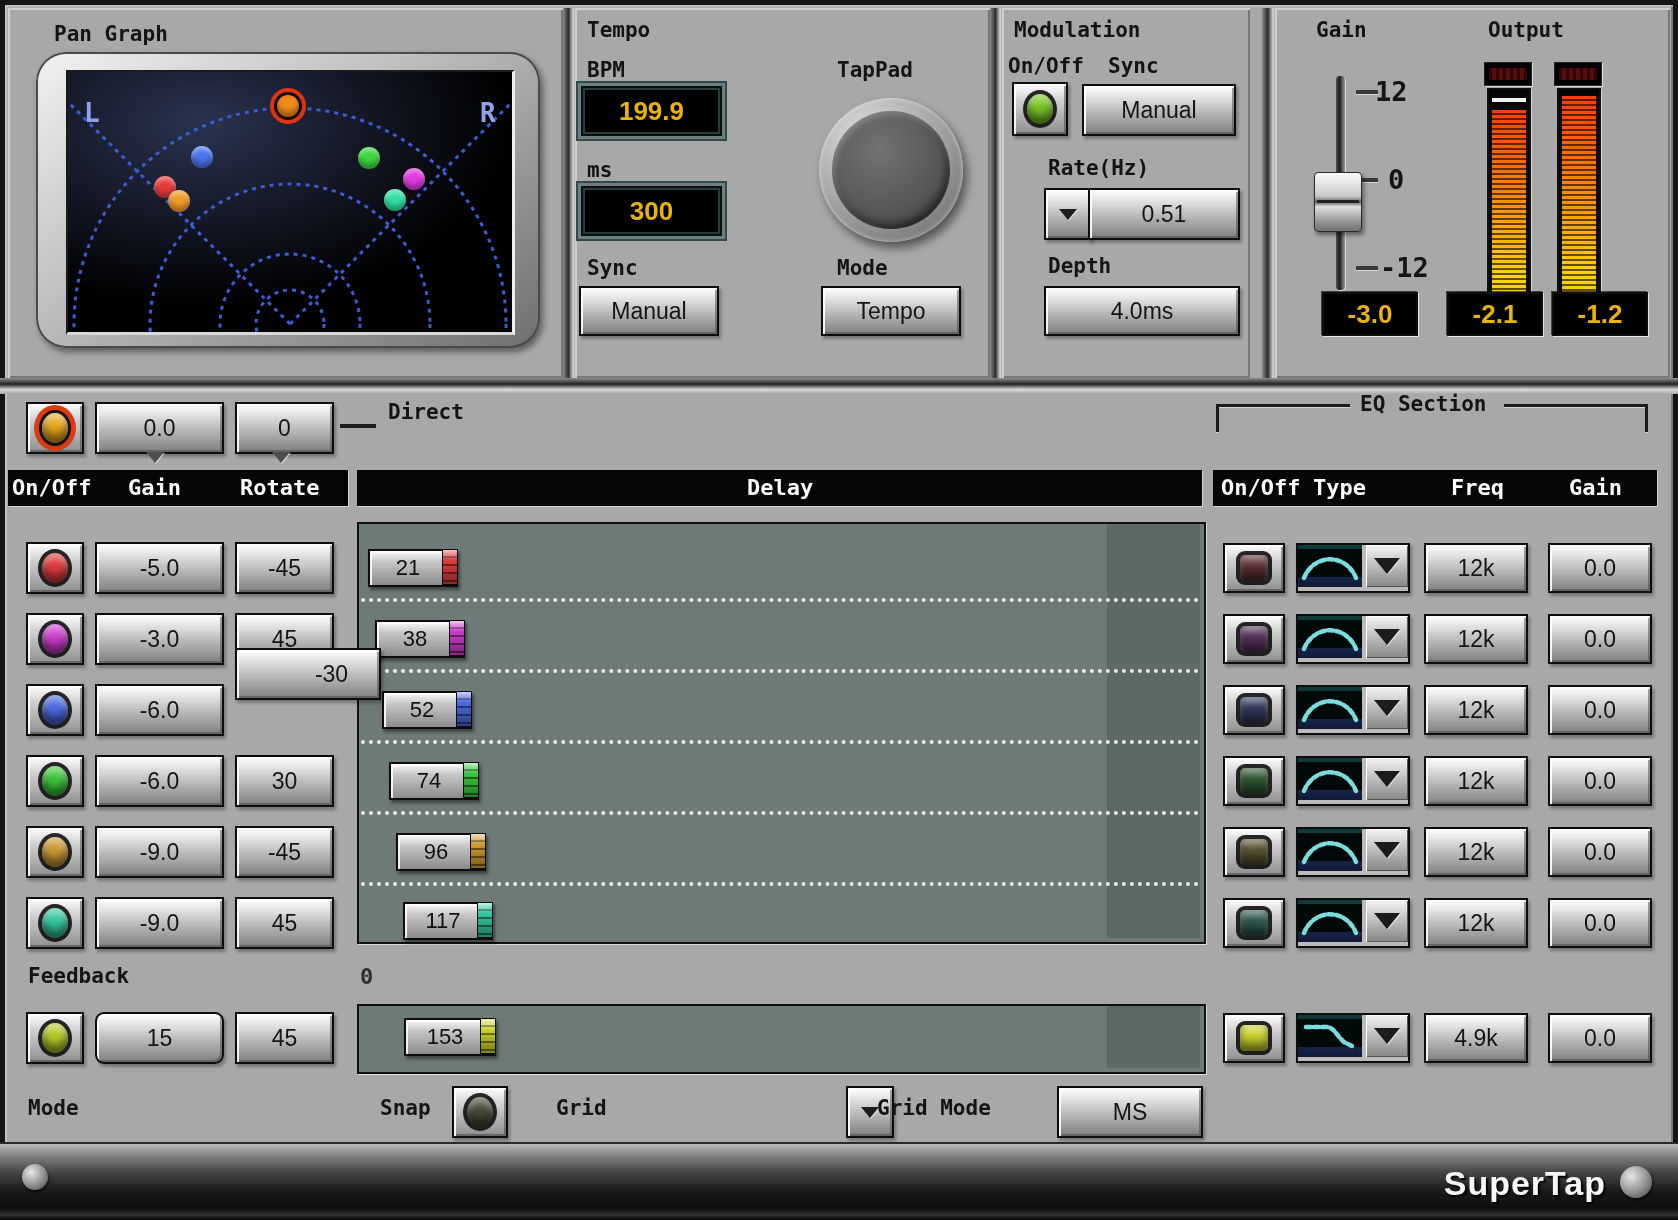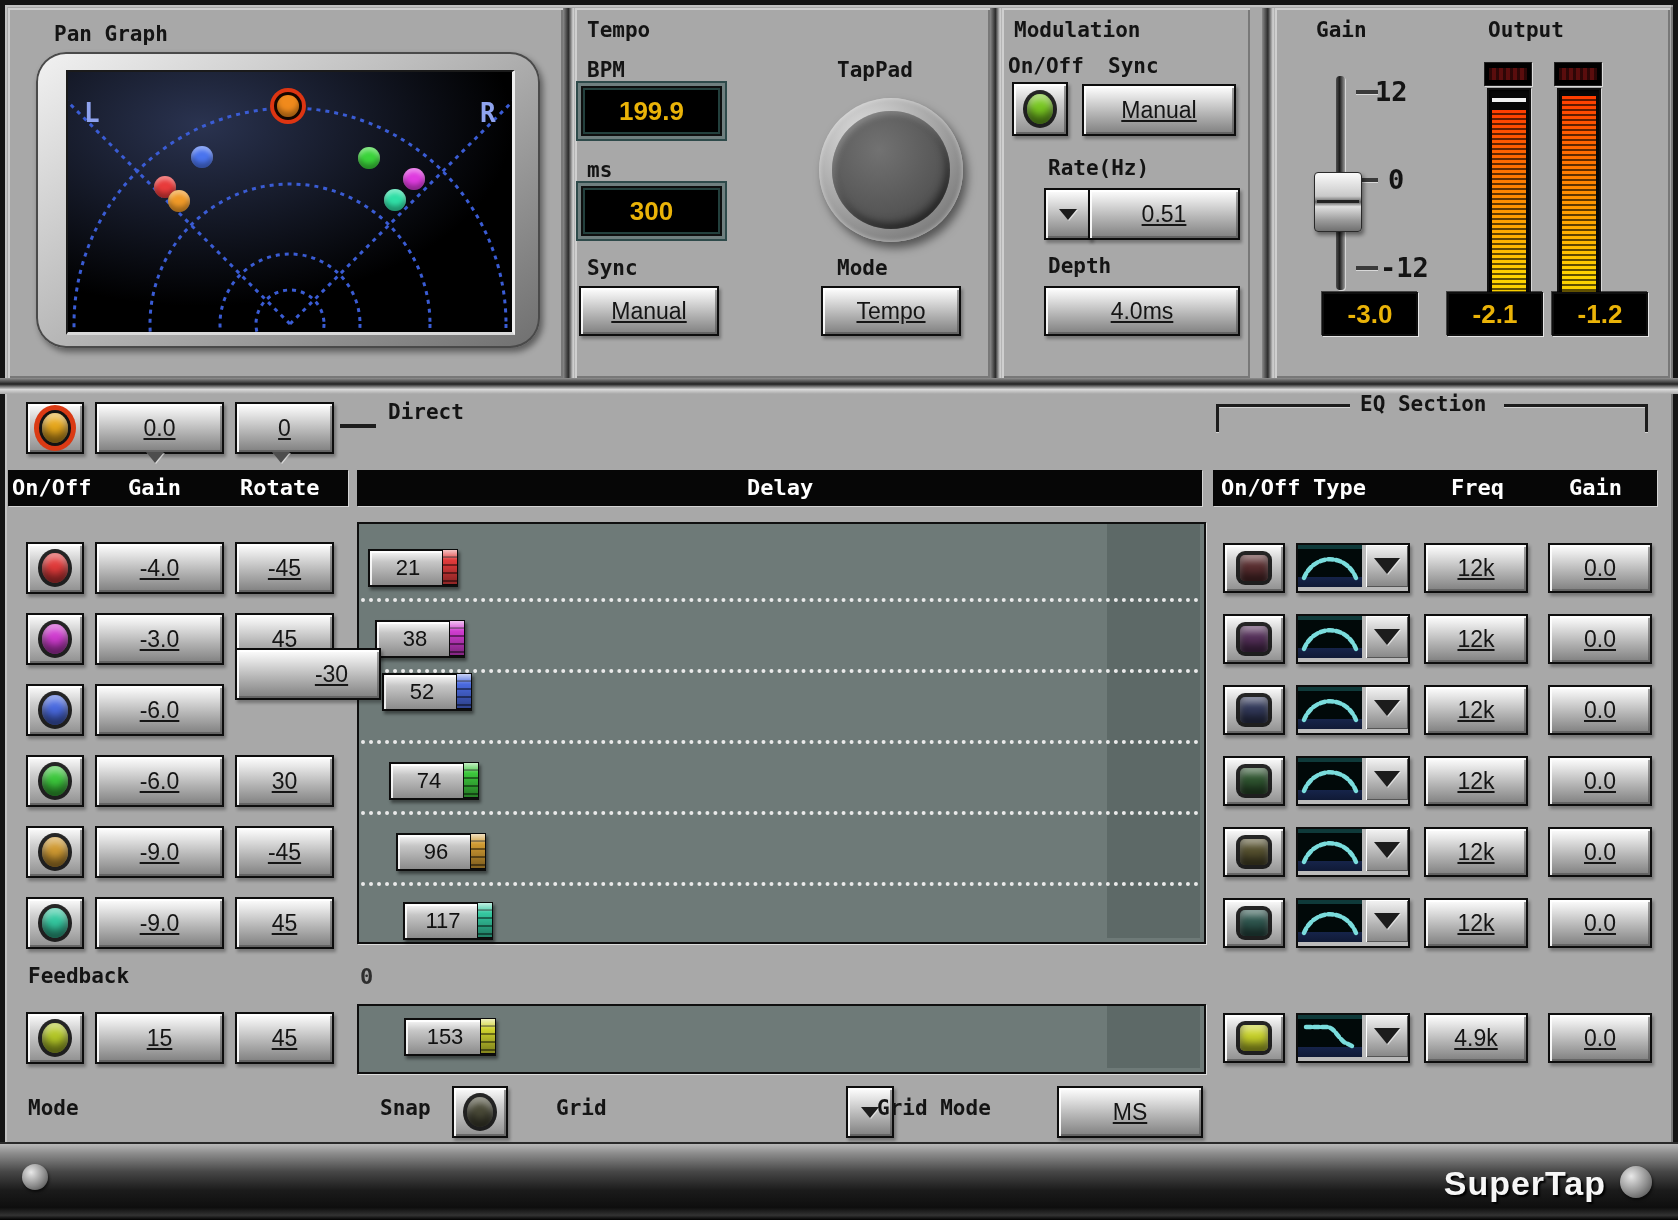--- a/index.html
+++ b/index.html
@@ -9,21 +9,21 @@
   .abs{position:absolute;}
   .lbl{position:absolute;font:bold 21px "DejaVu Sans Mono",monospace;color:#141414;letter-spacing:0px;white-space:nowrap;}
   .panel{position:absolute;background:#a8a8a8;box-shadow:inset 2px 2px 0 #cfcfcf, inset -2px -2px 0 #787878;}
   .vgroove{position:absolute;background:linear-gradient(90deg,#8a8a8a,#2c2c2c 45%,#d6d6d6 85%,#a8a8a8);}
   .hsep{position:absolute;left:0;width:1678px;background:linear-gradient(180deg,#909090,#222 38%,#d8d8d8 72%,#a8a8a8);}
   
   .btn{position:absolute;border:2px solid #0d0d0d;
        background:linear-gradient(180deg,#ffffff 0%,#e6e6e6 20%,#b4b4b4 58%,#7f7f7f 100%);
        box-shadow:inset 2px 2px 0 rgba(255,255,255,.9), inset -2px -2px 0 rgba(70,70,70,.5), 2px 3px 3px rgba(0,0,0,.3);
        display:flex;align-items:center;justify-content:center;
-       font:23px "Liberation Sans",sans-serif;color:#151515;text-decoration:underline;}
+       font:23px "Liberation Sans",sans-serif;color:#151515;}
   
   .disp{position:absolute;background:#000;color:#eab308;border:2px solid #0e0e0e;
         display:flex;align-items:center;justify-content:center;
         font:bold 26px "Liberation Sans",sans-serif;
         box-shadow:1px 1px 0 rgba(255,255,255,.7), -1px -1px 0 rgba(0,0,0,.6), inset 2px 2px 3px rgba(0,0,0,.9);}
   .disp.teal{box-shadow:0 0 0 3px #6f7f7f, 0 0 0 5px #2e4a4a, 2px 2px 2px rgba(0,0,0,.4), inset 0 0 0 2px #23403d;}
   
   .hdr{position:absolute;background:#060606;color:#fff;font:bold 22px "DejaVu Sans Mono",monospace;
        box-shadow:1px 1px 0 rgba(255,255,255,.5);}
   .hdr span{position:absolute;top:5px;}
@@ -258,42 +258,42 @@
   <div class="dotted" style="left:361px;top:882px;width:838px;"></div>
 
   <div class="tap" style="left: 368px; top: 549px; --c: #e23b3b;">
       <span class="num">21</span>
       <span class="cap" style="background-color: rgb(226, 59, 59);"></span>
     </div>
   <div class="tap" style="left:375px;top:620px;">
       <span class="num">38</span>
       <span class="cap" style="background-color: rgb(208, 60, 208);"></span>
     </div>
-  <div class="tap" style="left:382px;top:673px;">
+  <div class="tap" style="left:382px;top:691px;">
       <span class="num">52</span>
       <span class="cap" style="background-color: rgb(74, 106, 224);"></span>
     </div>
   <div class="tap" style="left:389px;top:762px;">
       <span class="num">74</span>
       <span class="cap" style="background-color: rgb(60, 200, 60);"></span>
     </div>
   <div class="tap" style="left:396px;top:833px;">
       <span class="num">96</span>
       <span class="cap" style="background-color: rgb(208, 154, 50);"></span>
     </div>
   <div class="tap" style="left:403px;top:902px;">
       <span class="num">117</span>
       <span class="cap" style="background-color: rgb(52, 200, 160);"></span>
     </div>
 
   <div id="tap-rows">
     <div class="ledbtn" style="left:26px;top:542px;width:54px;height:48px;">
       <div class="gem" style="--c:#e23b3b"></div>
     </div>
-    <div class="btn" style="left:95px;top:542px;width:125px;height:48px;">-4.0</div>
+    <div class="btn" style="left:95px;top:542px;width:125px;height:48px;">-5.0</div>
     <div class="btn" style="left:235px;top:542px;width:95px;height:48px;">-45</div>
     <div class="ledbtn" style="left:1223px;top:543px;width:58px;height:46px;">
       <div class="gem sq" style="--c:#5a2e30"></div>
     </div>
     <div class="eqtype" style="left:1296px;top:543px;">
       <div class="eqscreen">
         <svg width="64" height="42" viewBox="0 0 64 42">
             <path d="M6 33 C16 8 48 8 58 33" stroke="#7adcdc" stroke-width="4.5" fill="none" stroke-dasharray="5 3" stroke-linecap="round"></path>
           </svg>
       </div>
@@ -416,21 +416,21 @@
     <div class="abs" style="left:748px;top:0;width:93px;height:62px;background:#5d6967;"></div>
   </div>
   <div class="tap" style="left:404px;top:1018px;width:88px;">
       <span class="num">153</span>
       <span class="cap" style="background-color: rgb(207, 211, 46);"></span>
     </div>
 
   <div class="ledbtn" style="left:26px;top:1012px;width:54px;height:48px;">
     <div class="gem" style="--c: #b4c828;"></div>
   </div>
-  <div class="btn" style="left:95px;top:1012px;width:125px;height:48px;">15</div>
+  <div class="btn" style="left:95px;top:1012px;width:125px;height:48px;border-radius:9px;">15</div>
   <div class="btn" style="left:235px;top:1012px;width:95px;height:48px;">45</div>
 
   <div class="ledbtn" style="left:1223px;top:1013px;width:58px;height:46px;">
     <div class="gem sq" style="--c: #c8d22a;"></div>
   </div>
   <div class="eqtype" style="left:1296px;top:1013px;">
     <div class="eqscreen">
       <svg width="64" height="42" viewBox="0 0 64 42">
           <path d="M8 12 L28 12 C36 12 38 20 46 27 L56 32" stroke="#7adcdc" stroke-width="4.5" fill="none" stroke-dasharray="5 3" stroke-linecap="round"></path>
         </svg>

